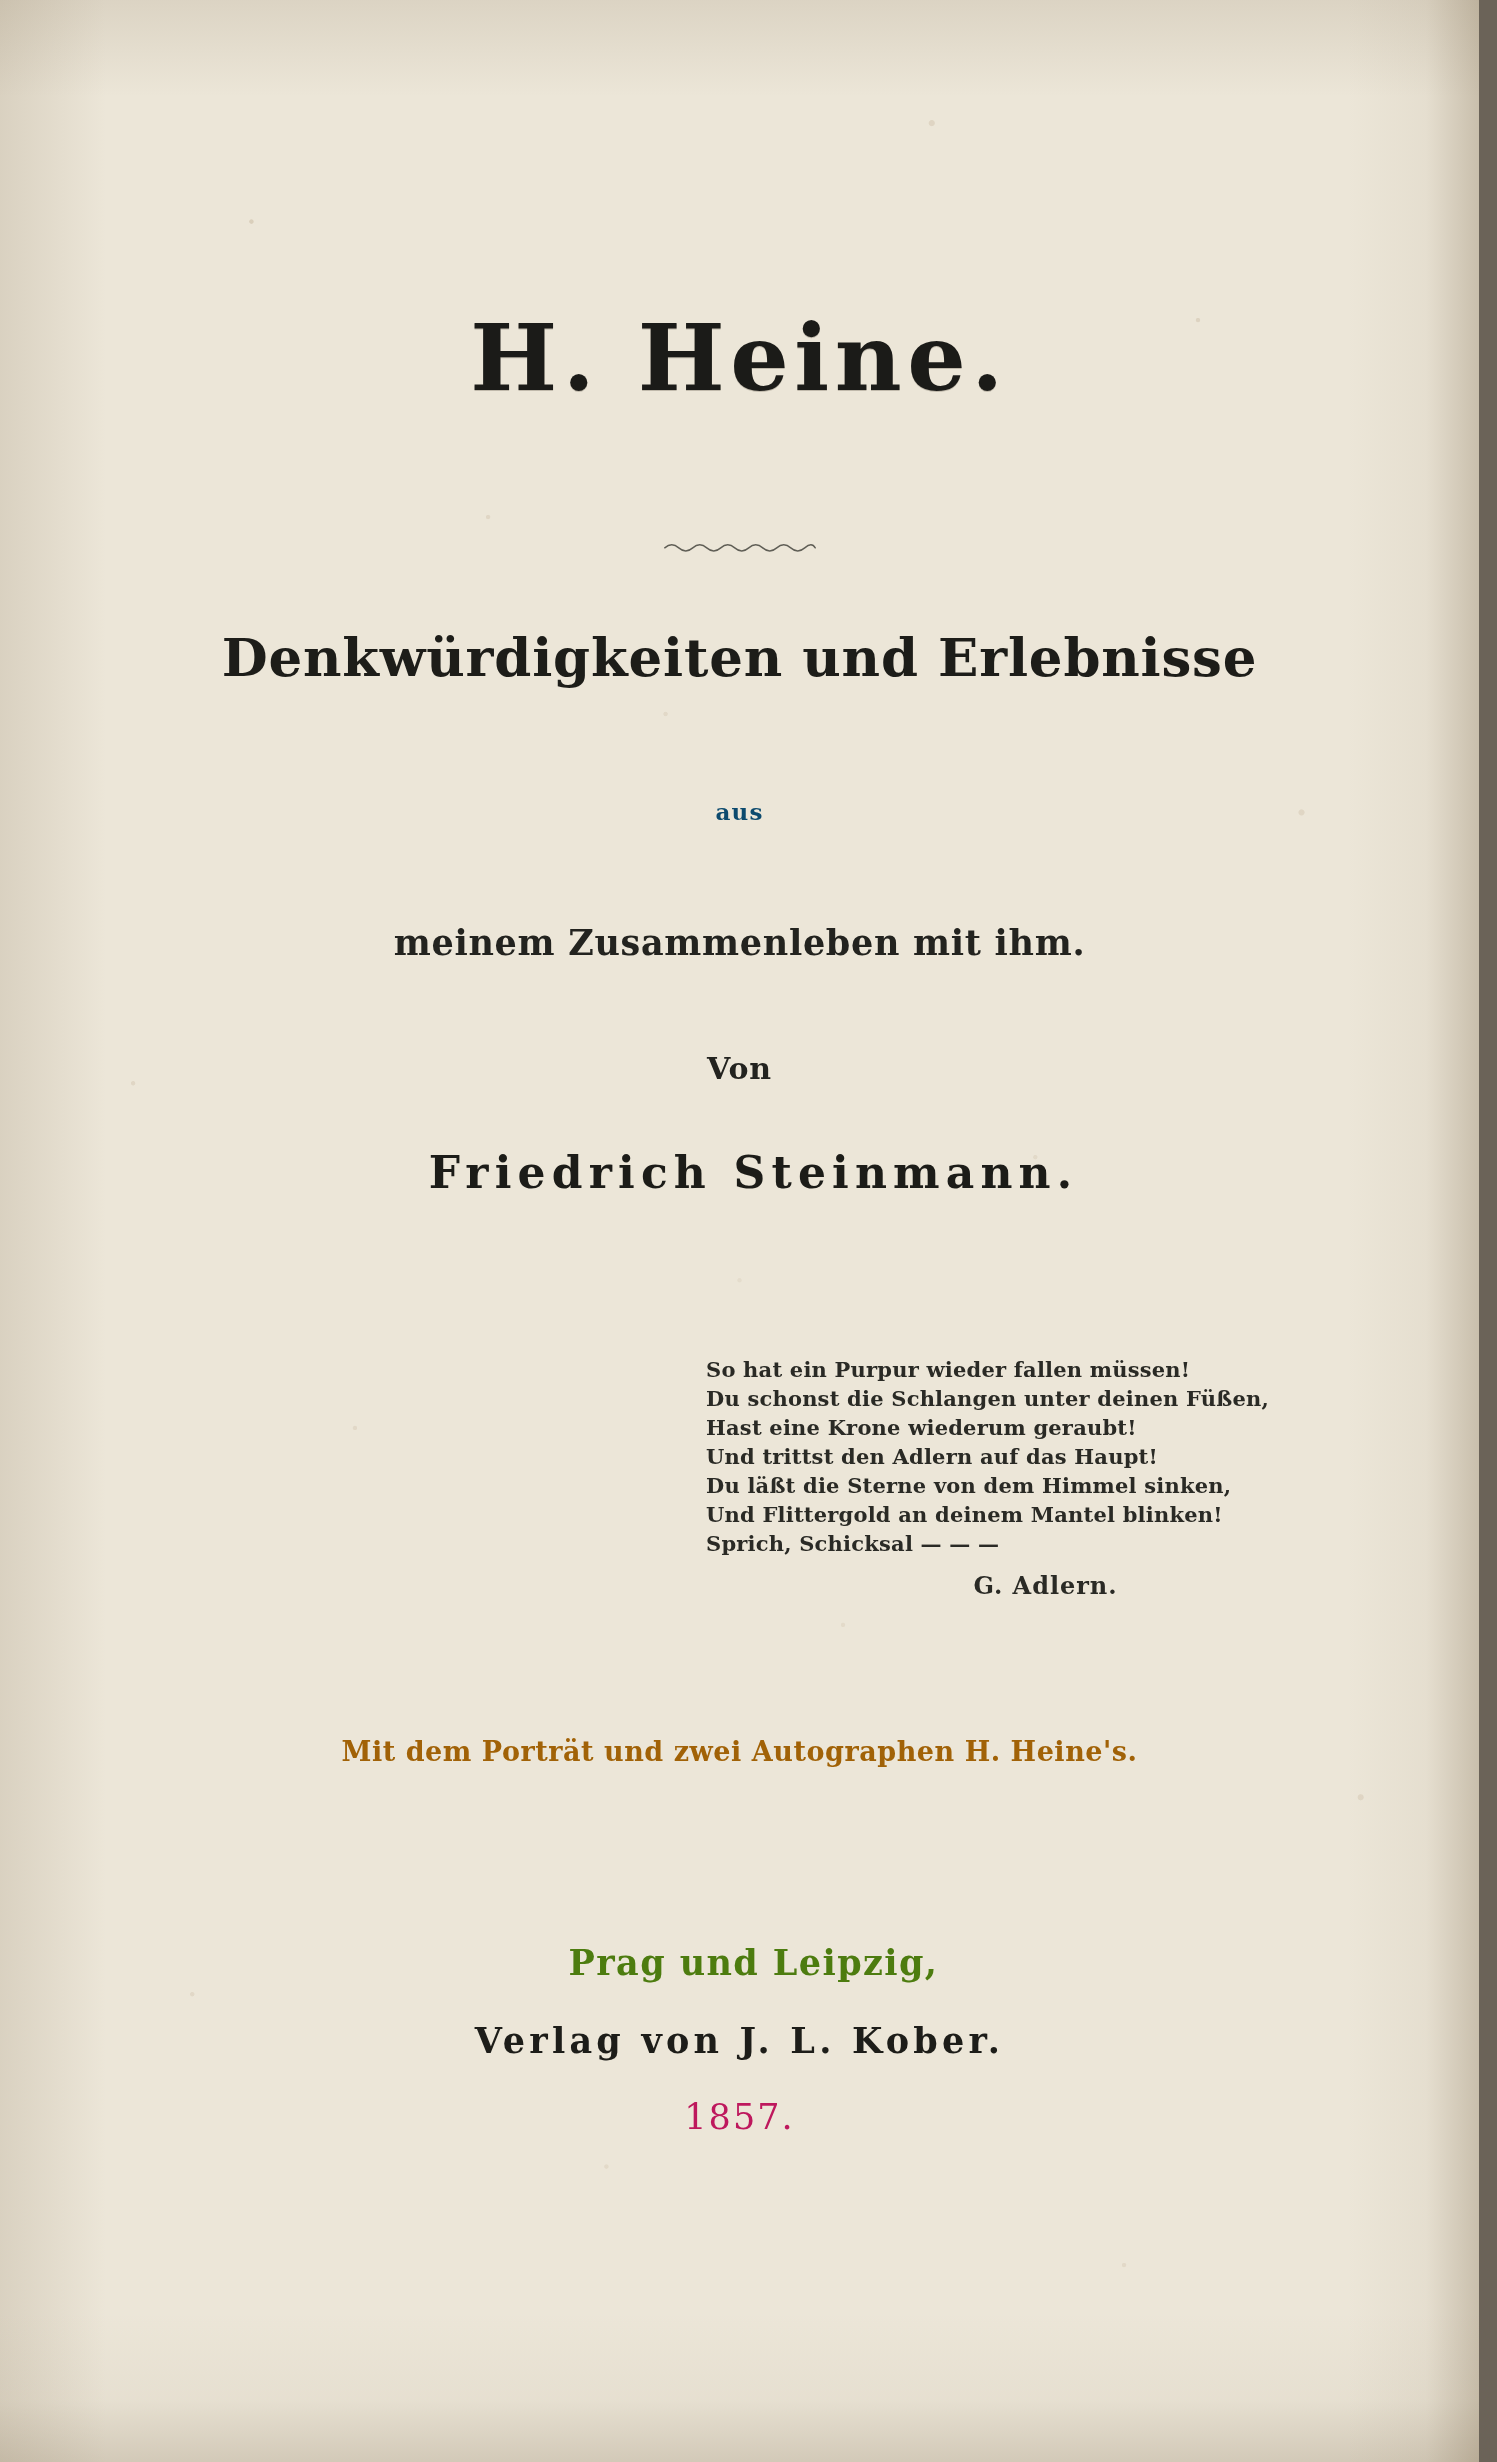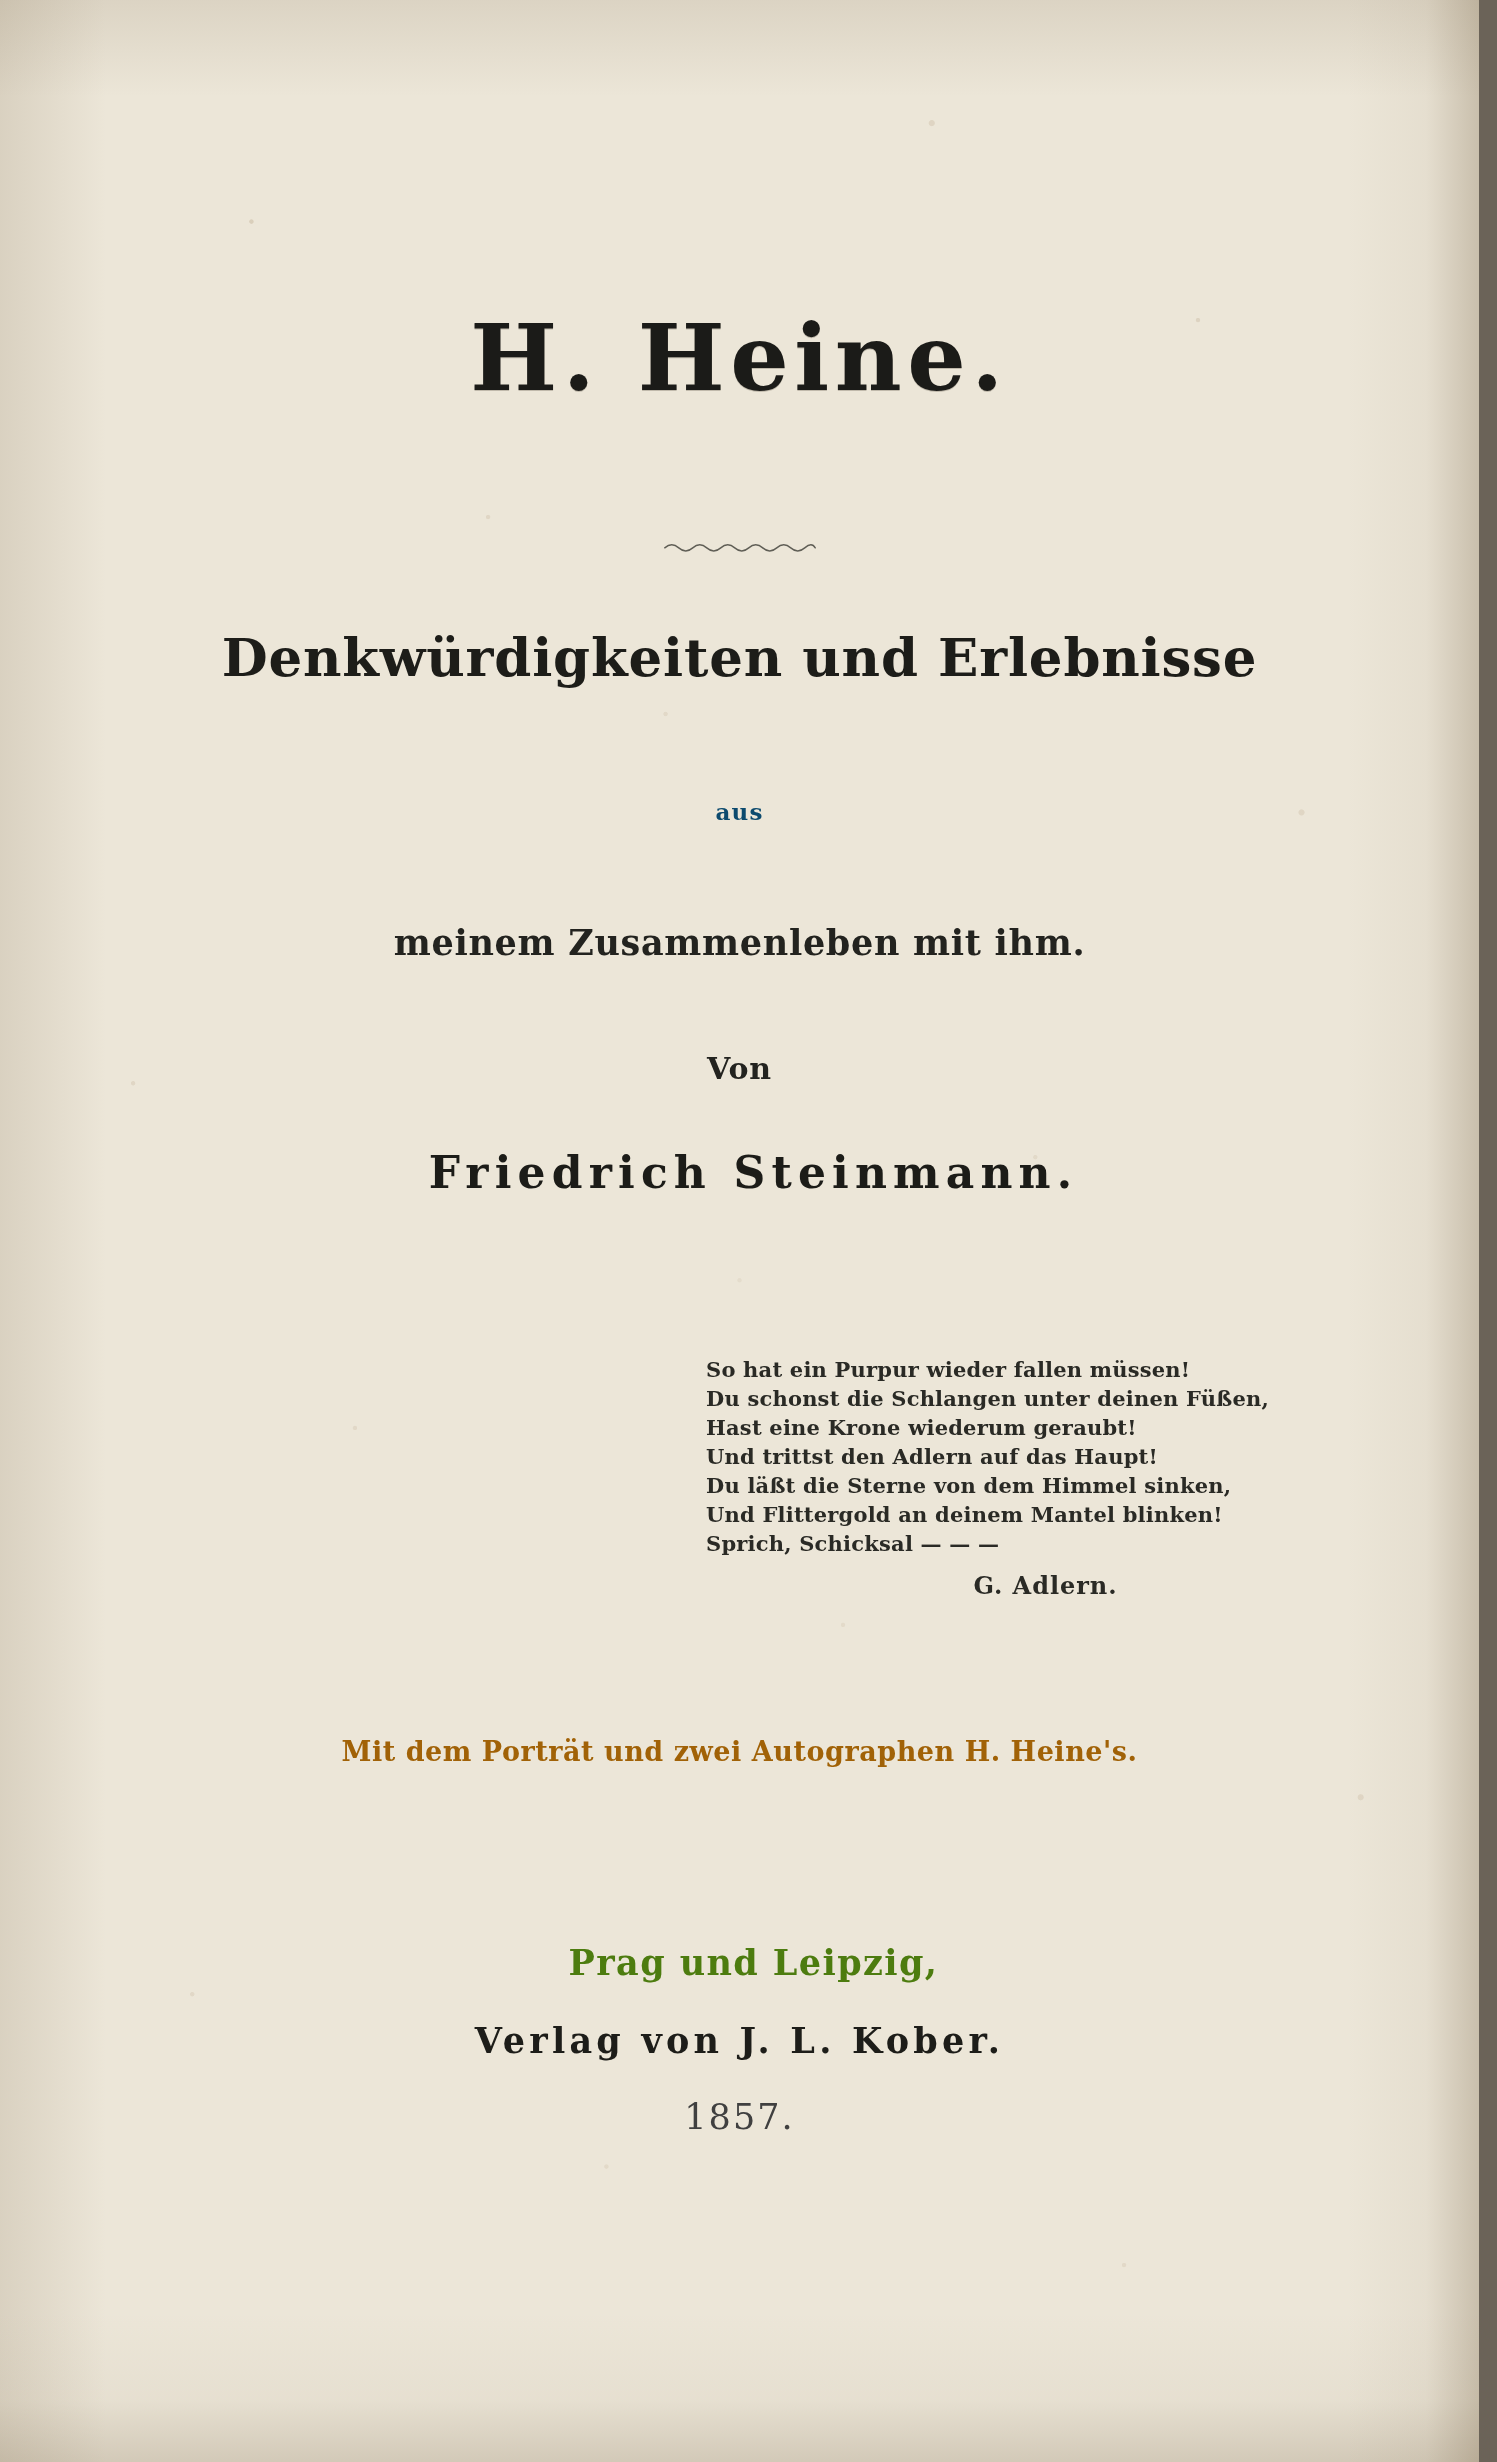--- a/index.html
+++ b/index.html
@@ -208,21 +208,21 @@
     color: #1d1d19;
   }
 
   .year {
     position: absolute;
     top: 2097px;
     left: 0;
     right: 0;
     font-size: 35px;
     letter-spacing: 0.06em;
-    color: #404040;
+    color: #be185d;
     font-family: "DejaVu Serif", "Liberation Serif", serif;
     font-weight: 400;
   }
 
   
   .content > div {
     filter: blur(0.2px);
   }
 </style>
 </head>

